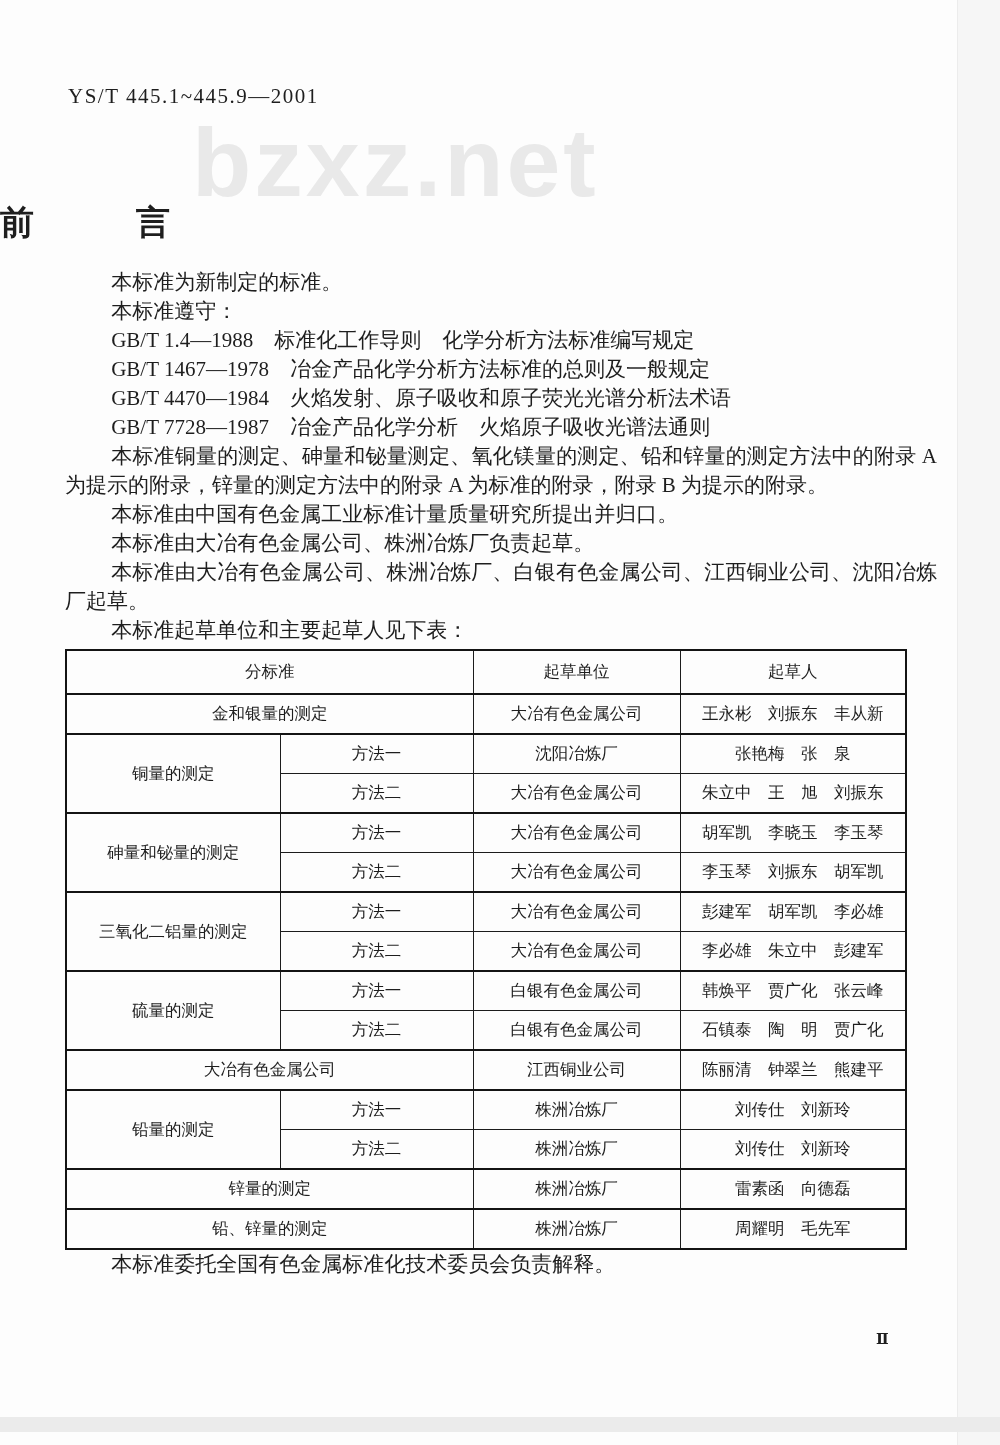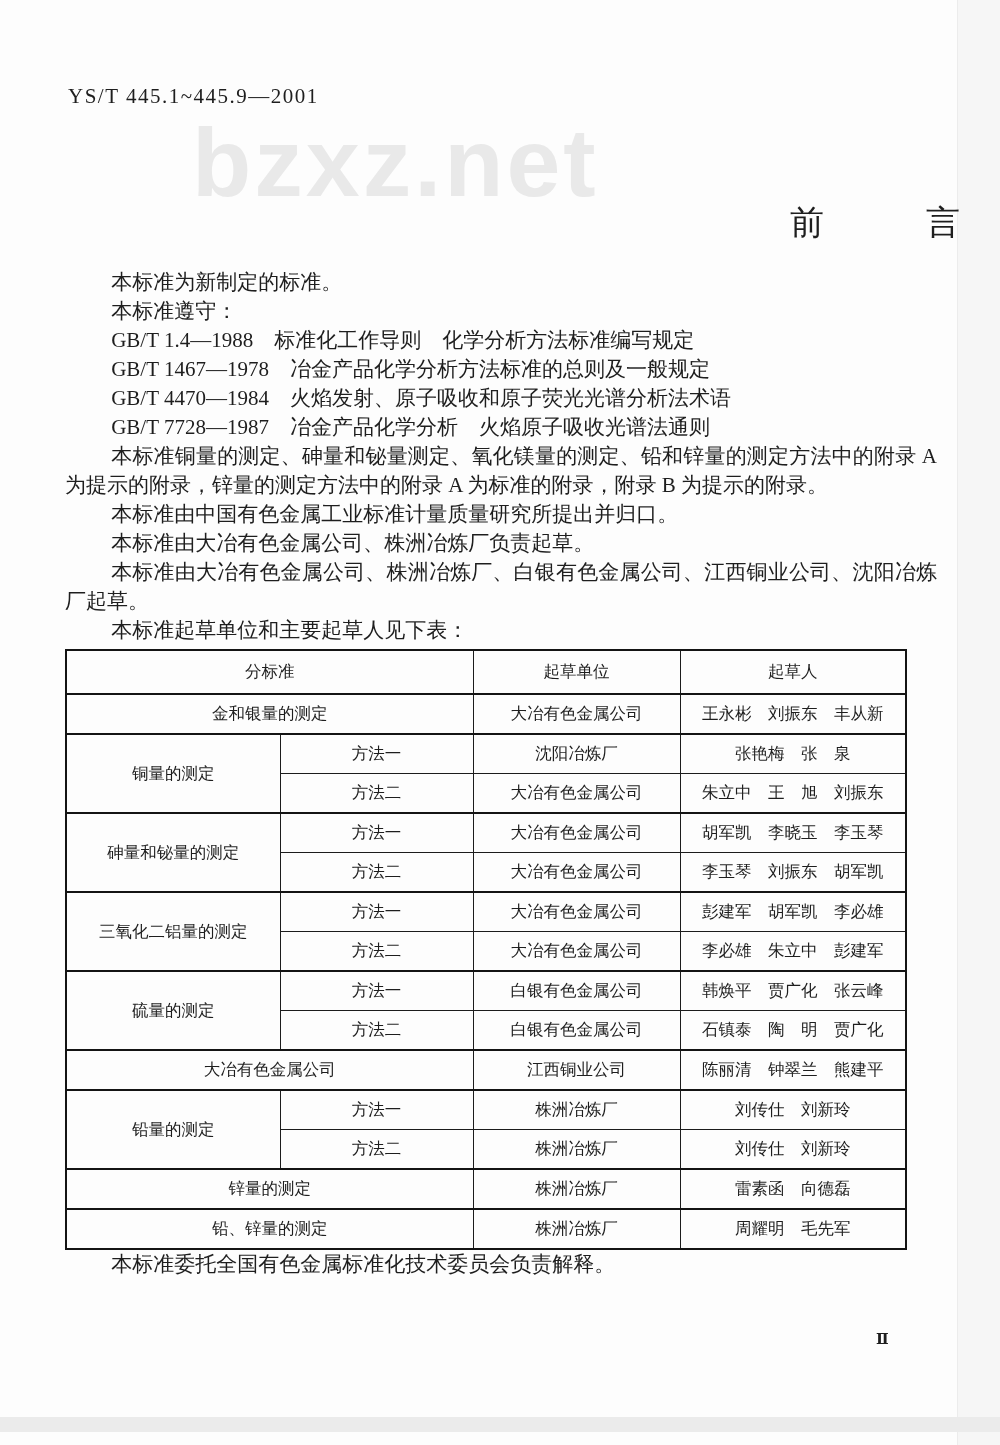--- a/index.html
+++ b/index.html
@@ -27,22 +27,22 @@
     white-space:nowrap;
   }
   .watermark{
     position:absolute;left:192px;top:107px;
     font-family:"Liberation Sans","DejaVu Sans",sans-serif;
     font-size:97px;font-weight:bold;letter-spacing:3px;
     color:#e9e9e9;user-select:none;white-space:nowrap;
   }
   .page-title{
     position:absolute;left:0;top:200px;width:960px;
-    text-align:right;
-    font-size:34px;font-weight:normal;
+    text-align:left;
+    font-size:34px;font-weight:bold;
     white-space:pre;
   }
   .content{
     position:absolute;left:65px;top:268px;width:872px;
   }
   .content p{
     margin:0;
     font-size:21px;line-height:29px;
     text-align:justify;
   }

